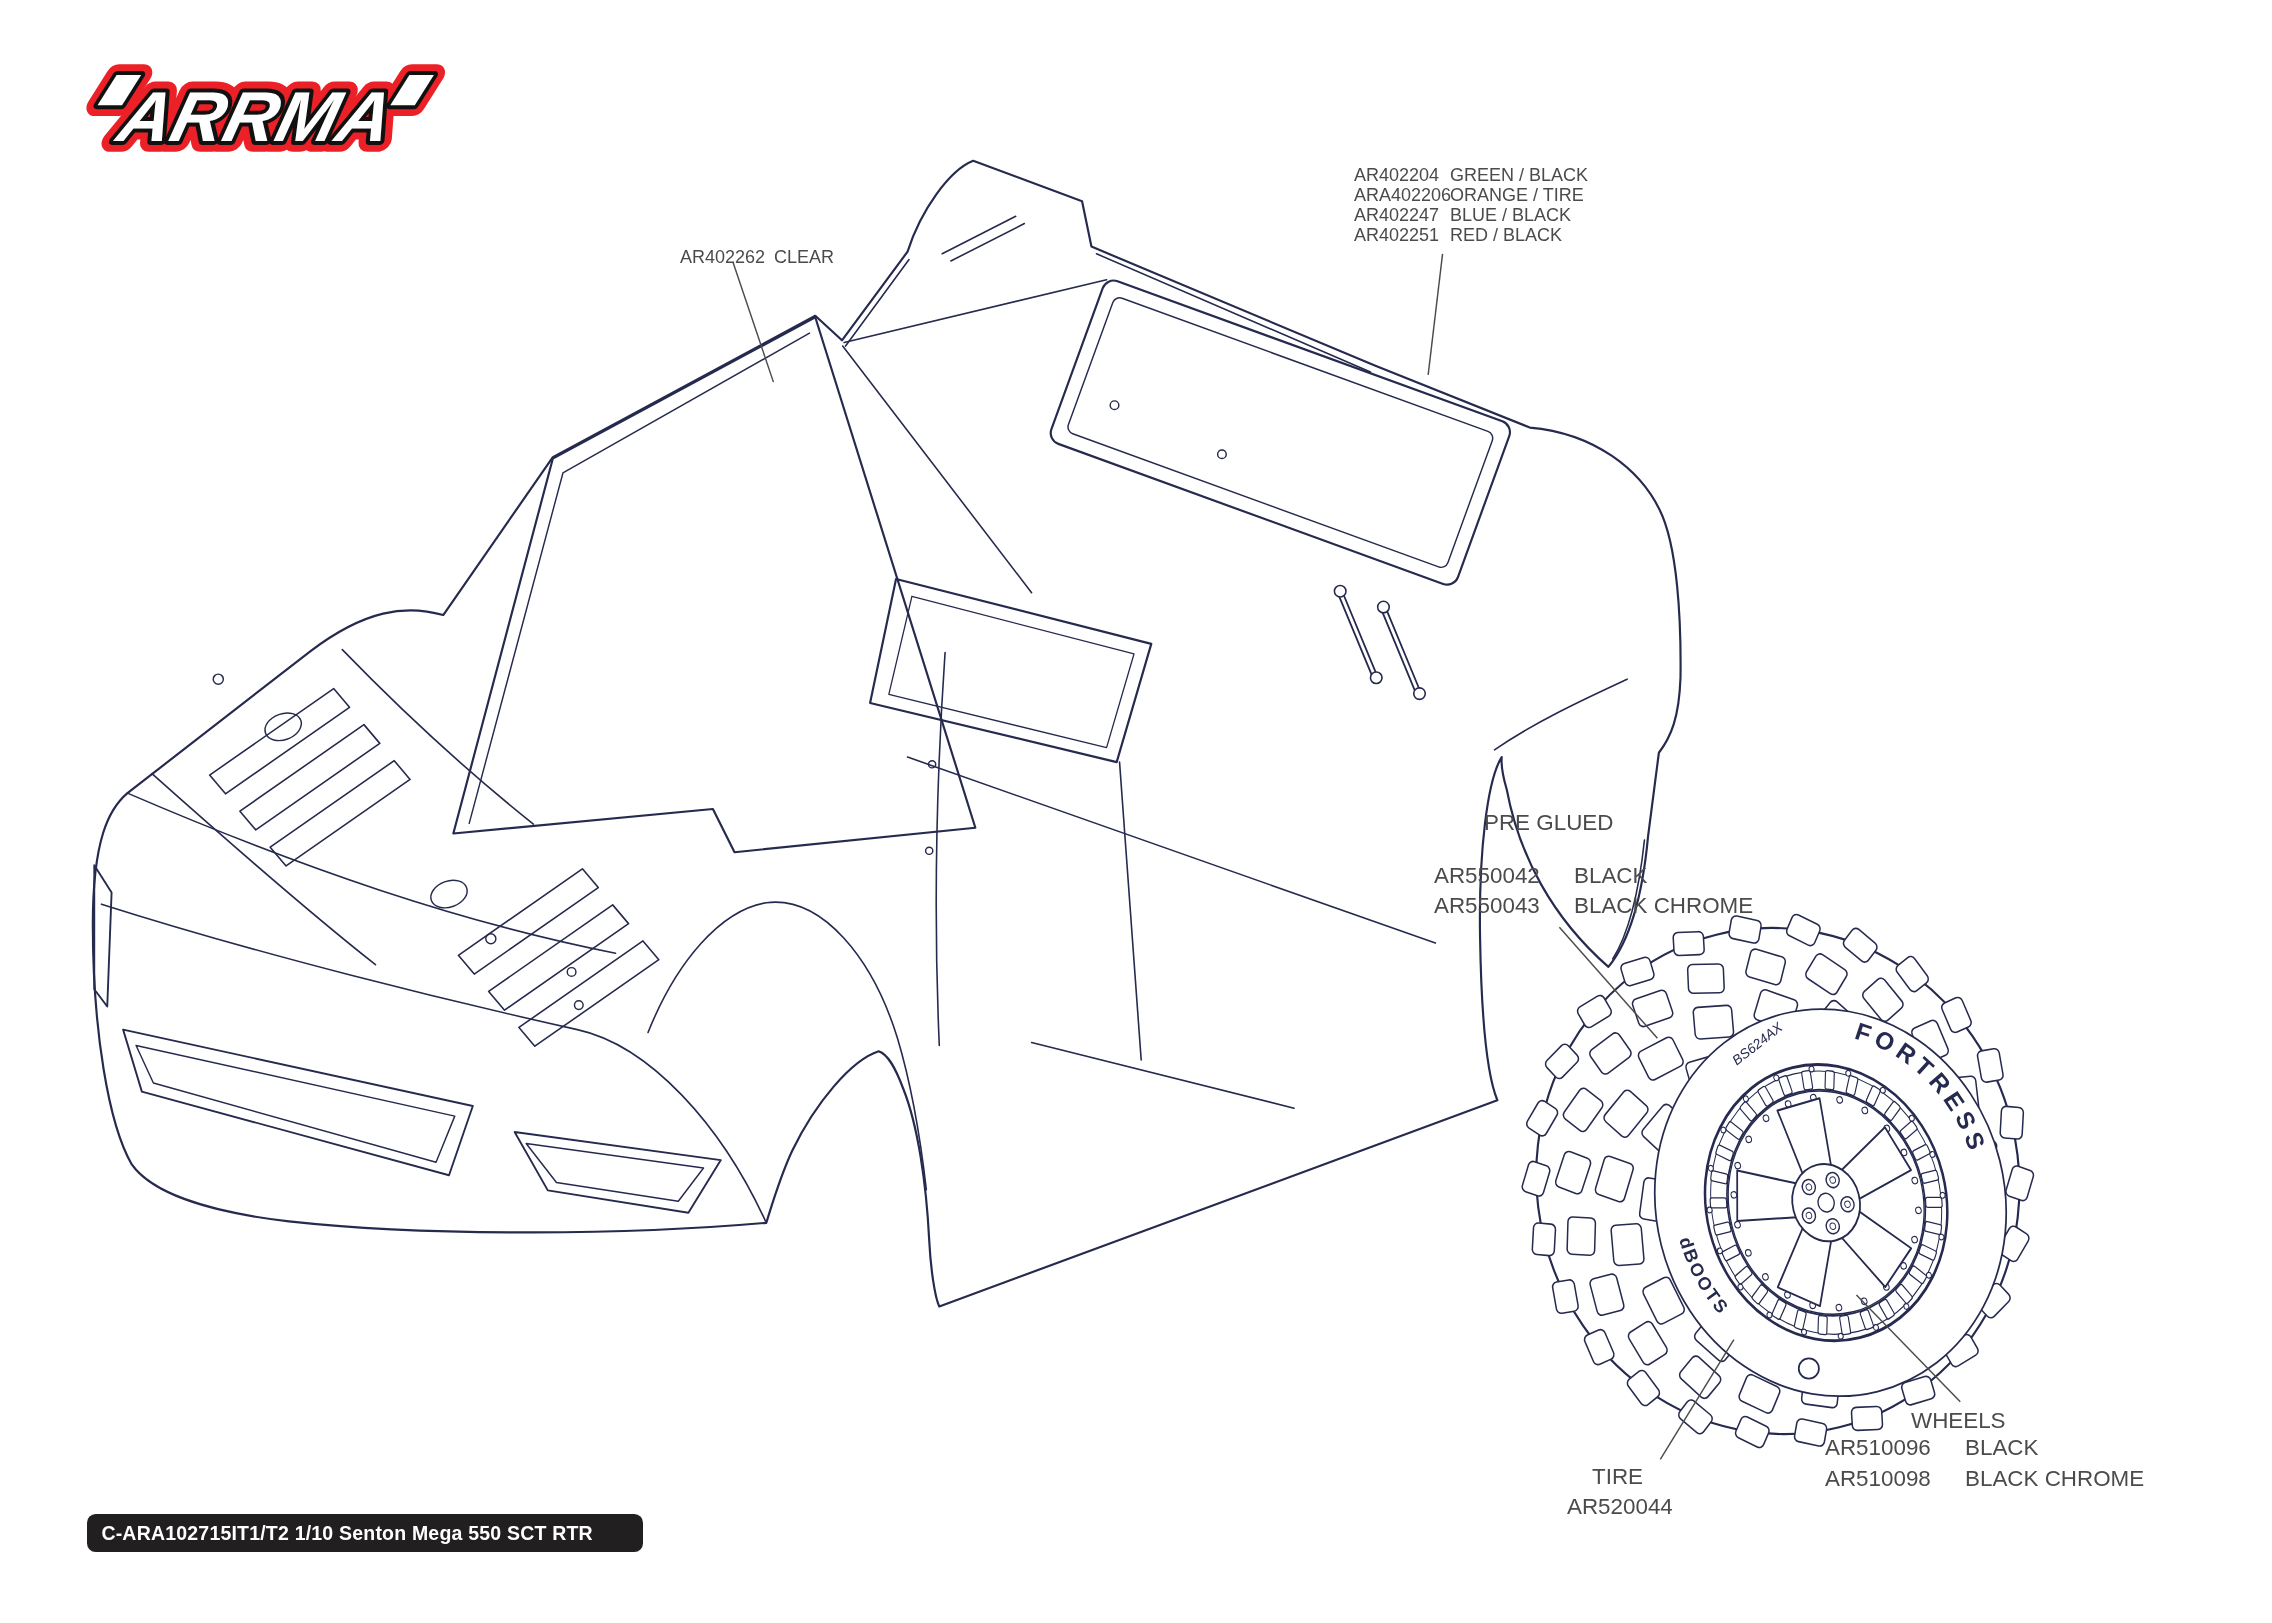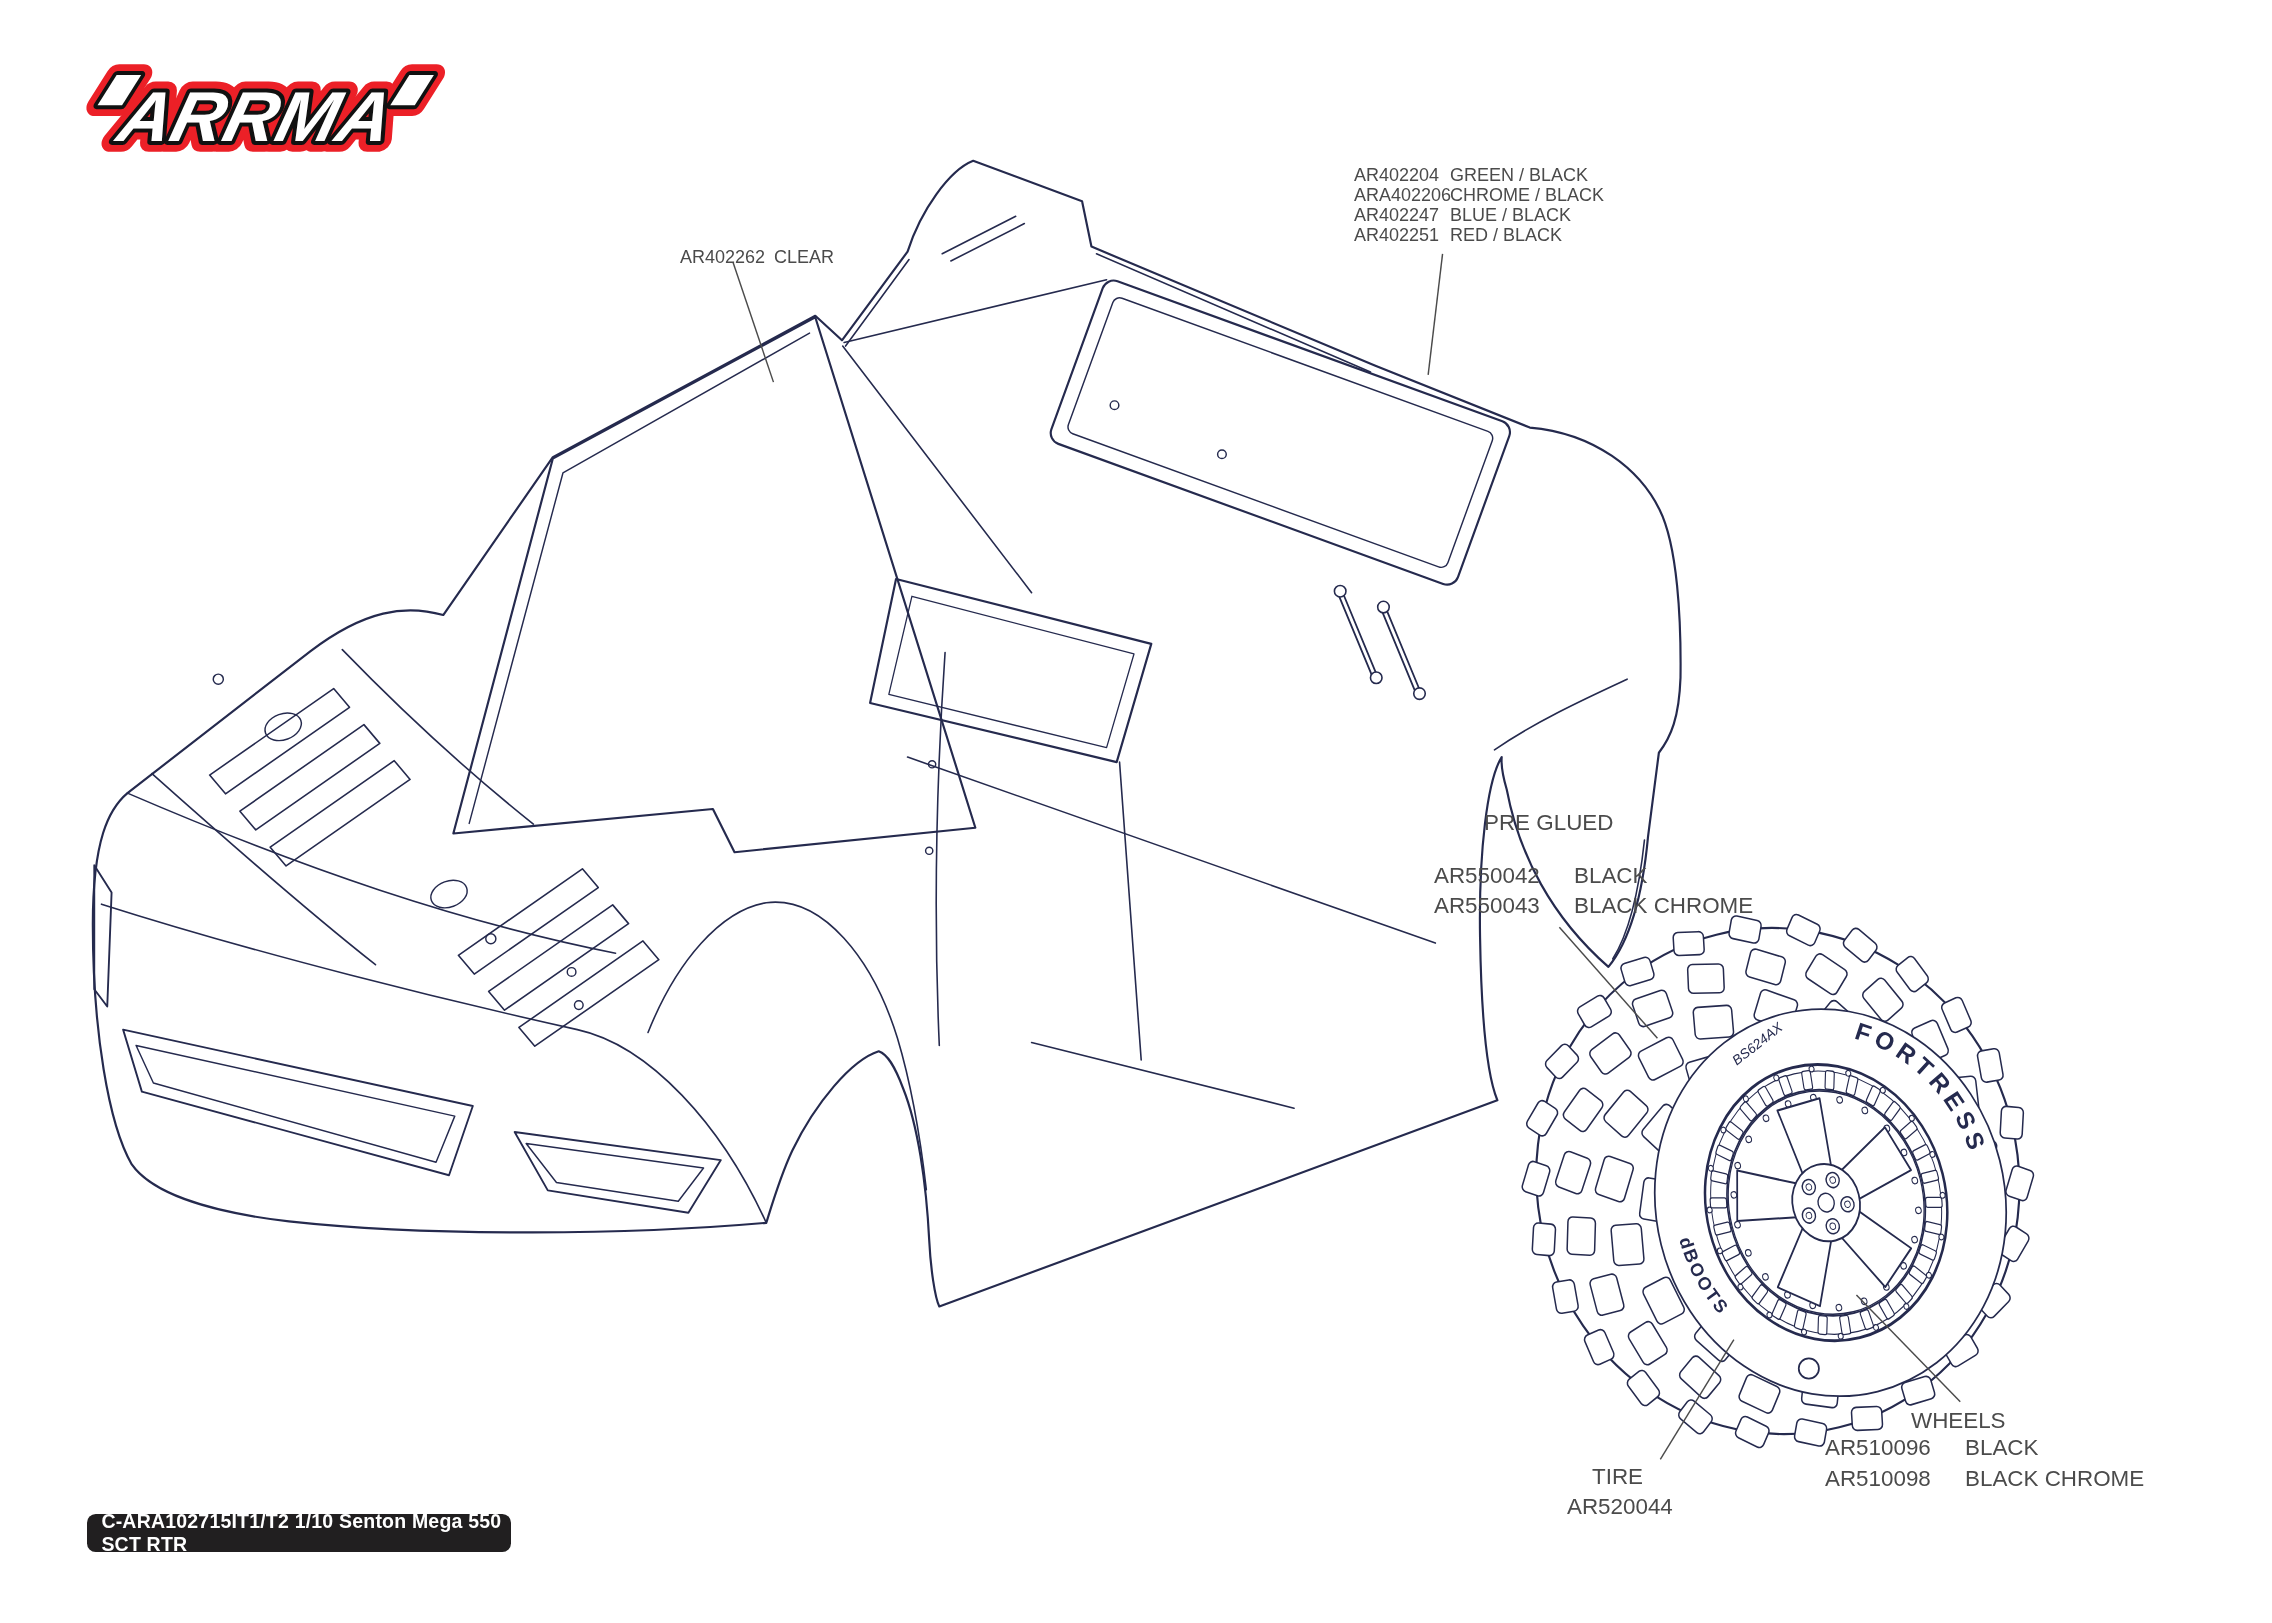--- a/index.html
+++ b/index.html
@@ -11,21 +11,21 @@
   .big{font-size:22.4px;line-height:30px;}
   .row{display:flex;}
   .c1{width:96px;}
   .c1w{width:94px;}
   .c2{width:140px;}
   .wheelrows .row{line-height:31px;}
   .titlebox{position:absolute;left:1668px;top:71px;width:533px;height:45px;
             border:2.2px solid #1a1a1a;border-radius:8.7px;box-sizing:border-box;
             display:flex;align-items:center;justify-content:center;
             font-size:29px;font-weight:bold;color:#161616;letter-spacing:-0.4px;}
-  .footerbox{position:absolute;left:87px;top:1514px;width:424px;height:38px;
+  .footerbox{position:absolute;left:87px;top:1514px;width:556px;height:38px;
              background:#211f20;border-radius:8.7px;box-sizing:border-box;
              display:flex;align-items:center;padding-left:14.4px;
              font-size:19.5px;font-weight:bold;color:#ffffff;letter-spacing:0.2px;}
   .heading{position:absolute;}
 </style>
 </head>
 <body>
 
 <div class="page">
 
@@ -372,21 +372,21 @@
     </div>
   </div>
 
   <div class="lbl small" style="left:1354px;top:165px;">
     <div class="row">
       <span class="c1">AR402204</span>
       <span>GREEN / BLACK</span>
     </div>
     <div class="row">
       <span class="c1">ARA402206</span>
-      <span>CHROME / BLACK</span>
+      <span>ORANGE / TIRE</span>
     </div>
     <div class="row">
       <span class="c1">AR402247</span>
       <span>BLUE / BLACK</span>
     </div>
     <div class="row">
       <span class="c1">AR402251</span>
       <span>RED / BLACK</span>
     </div>
   </div>

